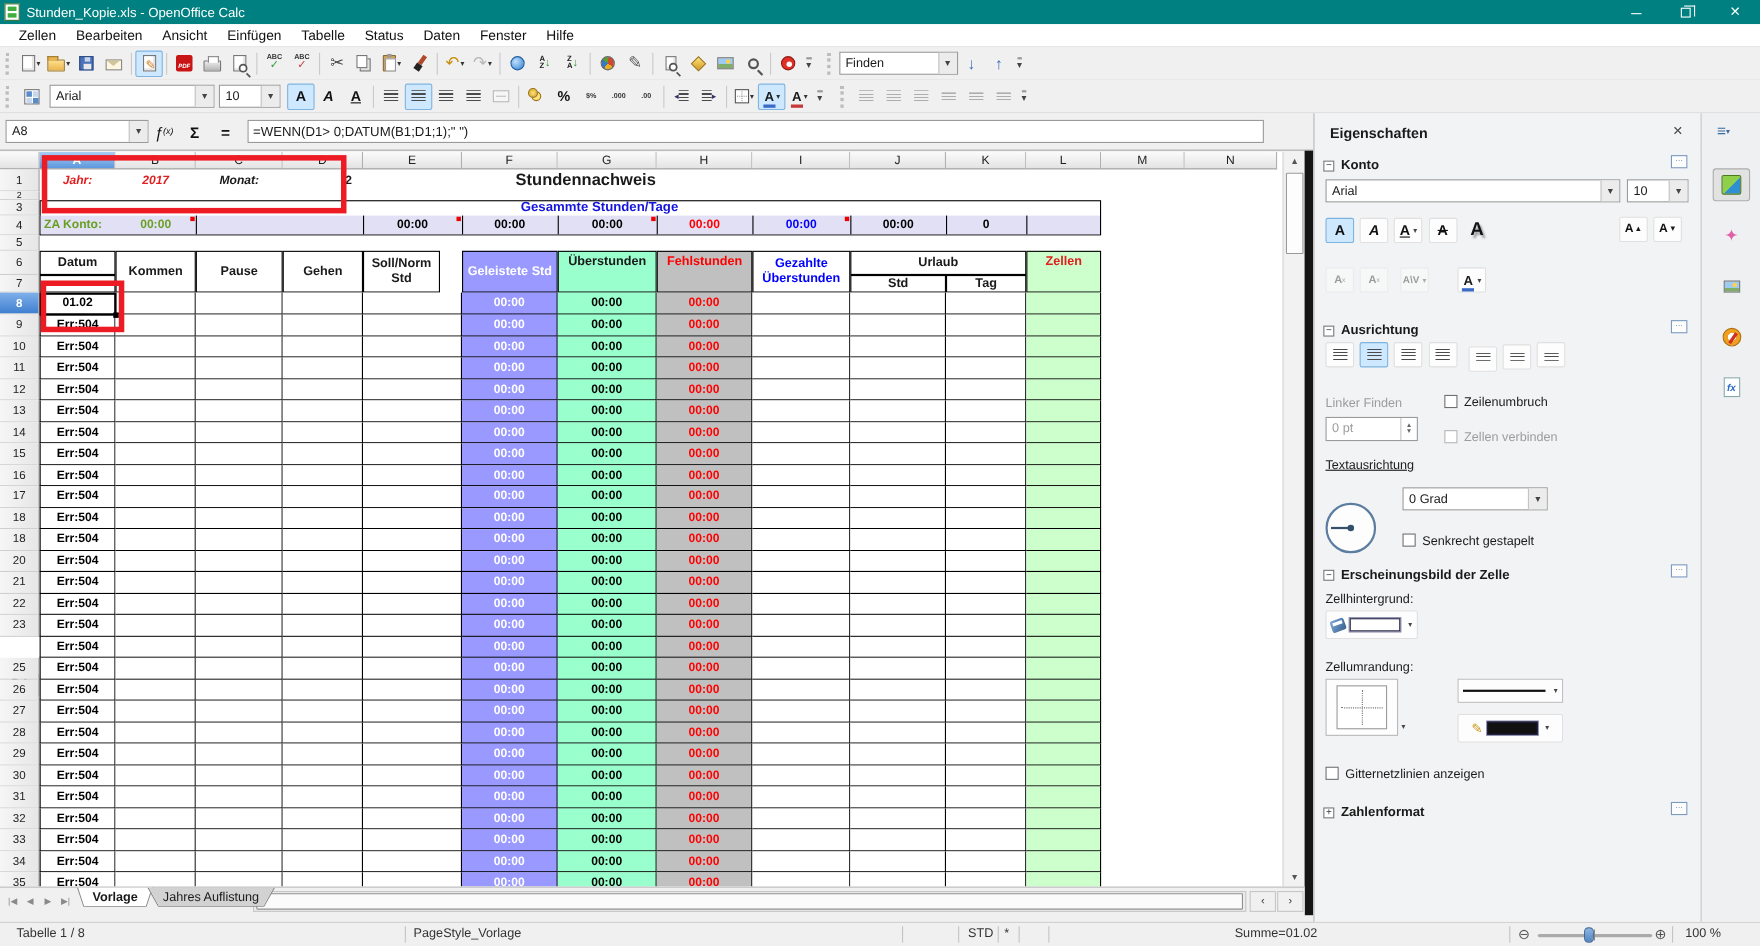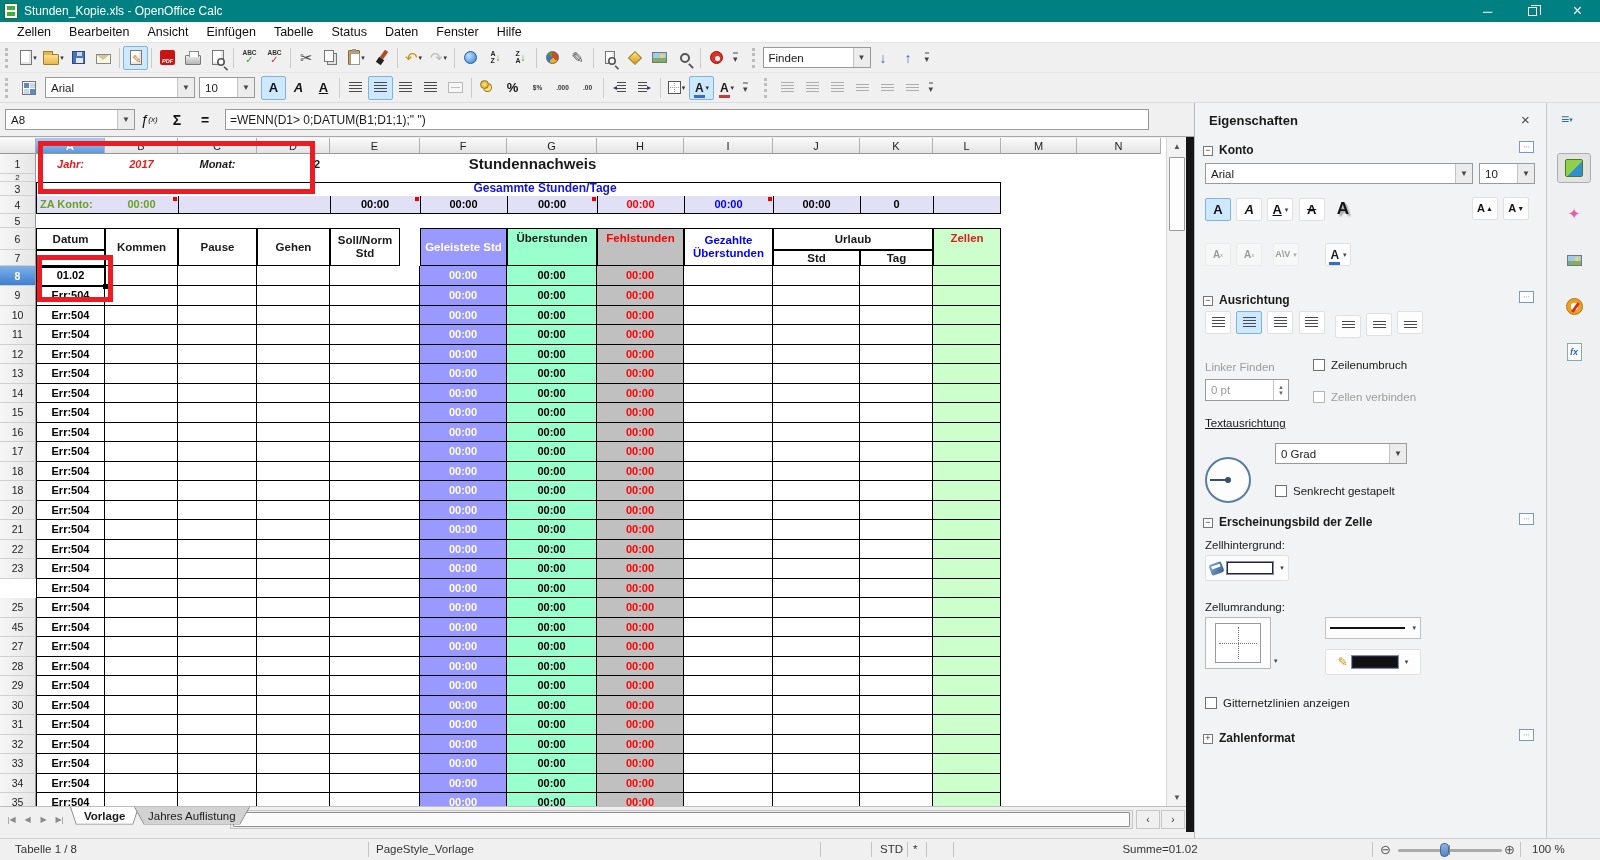--- a/index.html
+++ b/index.html
@@ -574,21 +574,21 @@
     <div class="rh" style="top: 284.5px; height: 19.5px; font-size: 10.5px;">16</div>
     <div class="rh" style="top: 304px; height: 19.5px; font-size: 10.5px;">17</div>
     <div class="rh" style="top: 323.5px; height: 19.5px; font-size: 10.5px;">18</div>
     <div class="rh" style="top: 343px; height: 19.5px; font-size: 10.5px;">18</div>
     <div class="rh" style="top: 362.5px; height: 19.5px; font-size: 10.5px;">20</div>
     <div class="rh" style="top: 382px; height: 19.5px; font-size: 10.5px;">21</div>
     <div class="rh" style="top: 401.5px; height: 19.5px; font-size: 10.5px;">22</div>
     <div class="rh" style="top: 421px; height: 19.5px; font-size: 10.5px;">23</div>
     <div class="rh" style="top: 451px; height: 19.5px; font-size: 15px; margin-top: 24px;">24</div>
     <div class="rh" style="top: 460px; height: 19.5px; font-size: 10.5px;">25</div>
-    <div class="rh" style="top: 479.5px; height: 19.5px; font-size: 10.5px;">45</div>
+    <div class="rh" style="top: 479.5px; height: 19.5px; font-size: 10.5px;">26</div>
     <div class="rh" style="top: 499px; height: 19.5px; font-size: 10.5px;">27</div>
     <div class="rh" style="top: 518.5px; height: 19.5px; font-size: 10.5px;">28</div>
     <div class="rh" style="top: 538px; height: 19.5px; font-size: 10.5px;">29</div>
     <div class="rh" style="top: 557.5px; height: 19.5px; font-size: 10.5px;">30</div>
     <div class="rh" style="top: 577px; height: 19.5px; font-size: 10.5px;">31</div>
     <div class="rh" style="top: 596.5px; height: 19.5px; font-size: 10.5px;">32</div>
     <div class="rh" style="top: 616px; height: 19.5px; font-size: 10.5px;">33</div>
     <div class="rh" style="top: 635.5px; height: 19.5px; font-size: 10.5px;">34</div>
     <div class="rh" style="top: 655px; height: 19.5px; font-size: 10.5px;">35</div>
     <div class="scell b it" style="left: 36px; top: 16px; width: 69px; height: 20px; color: rgb(224, 32, 32);">Jahr:</div>

